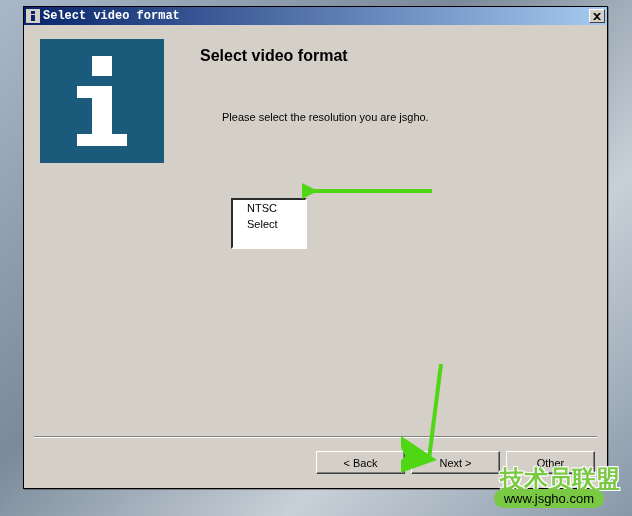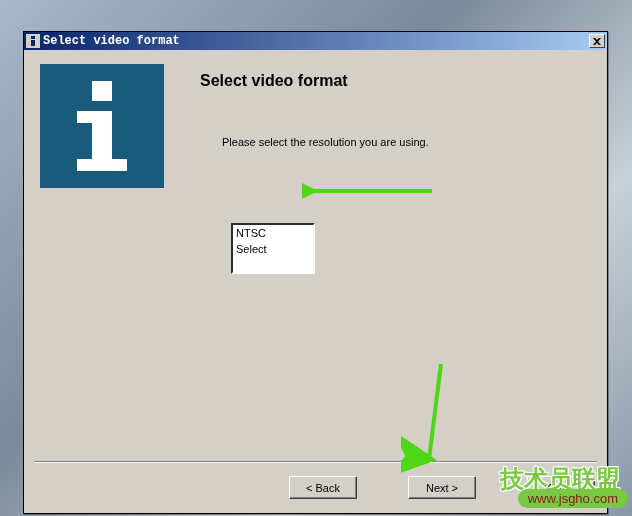--- a/index.html
+++ b/index.html
@@ -6,21 +6,21 @@
     body {
       width: 632px; height: 516px;
       font-family: "MS Sans Serif", Tahoma, sans-serif;
       font-size: 11px;
       background: linear-gradient(135deg, #a8b8c8 0%, #7a8a9a 40%, #c8d0d8 70%, #8898a8 100%);
       position: relative;
       overflow: hidden;
     }
     .dialog {
       position: absolute;
-      left: 23px; top: 31px;
+      left: 23px; top: 6px;
       width: 585px; height: 483px;
       background: #d4d0c8;
       border: 1px solid #000;
       box-shadow: 1px 1px 0 rgba(0,0,0,0.3);
     }
     .titlebar {
       height: 18px;
       background: linear-gradient(to right, #08246b, #a6caf0);
       display: flex;
       align-items: center;
@@ -68,26 +68,27 @@
       color: #000;
     }
     .instruction {
       position: absolute;
       left: 198px; top: 86px;
       color: #000;
     }
     .listbox {
       position: absolute;
       left: 207px; top: 173px;
-      width: 84px; height: 51px;
+      width: 76px; height: 51px;
       background: #fff;
       border: 2px inset #fff;
       border-top-color: #808080;
       border-left-color: #808080;
       overflow: hidden;
+      padding-left: 11px;
     }
     .listbox-item {
       padding: 0 3px;
       height: 16px;
       line-height: 16px;
       cursor: pointer;
       background: #fff;
       color: #000;
     }
     .listbox-item.selected {
@@ -100,30 +101,29 @@
       height: 2px;
       border-top: 1px solid #808080;
       border-bottom: 1px solid #fff;
     }
     .button-row {
       position: absolute;
       right: 12px; bottom: 14px;
       display: flex; gap: 6px;
     }
     .win-btn {
-      width: 68px; height: 23px;
+      width: 89px; height: 23px;
       background: #d4d0c8;
       border: 1px solid #fff;
       border-right-color: #404040;
       border-bottom-color: #404040;
       box-shadow: inset -1px -1px 0 #808080, inset 1px 1px 0 #d4d0c8;
       cursor: pointer;
       font-family: inherit;
       font-size: 11px;
-      margin-left: 45px;
     }
     .arrow1 {
       position: absolute;
       left: 302px; top: 179px;
       pointer-events: none;
     }
     .arrow2 {
       position: absolute;
       left: 401px; top: 364px;
       pointer-events: none;
@@ -132,23 +132,23 @@
       position: absolute;
       right: 12px; bottom: 21px;
       font-size: 24px; font-weight: bold;
       font-family: "Microsoft YaHei", sans-serif;
       color: #7ac943;
       text-shadow: 1px 1px 0 #fff, -1px -1px 0 #fff, 1px -1px 0 #fff, -1px 1px 0 #fff;
       pointer-events: none;
     }
     .watermark-url {
       position: absolute;
-      right: 4px; bottom: 8px;
+      right: 28px; bottom: 8px;
       background: #7ac943;
-      color: #7f1d1d;
+      color: #000000;
       padding: 2px 10px;
       border-radius: 10px;
       font-size: 13px;
       font-family: Arial, sans-serif;
       pointer-events: none;
     }
   </style>
 </head>
 <body>
 
@@ -171,21 +171,21 @@
   <div class="dialog-body">
     <div class="info-panel">
       <svg viewBox="0 0 70 90">
         <rect x="25" y="0" width="20" height="20" fill="#fff"></rect>
         <rect x="10" y="30" width="35" height="12" fill="#fff"></rect>
         <rect x="25" y="30" width="20" height="50" fill="#fff"></rect>
         <rect x="10" y="78" width="50" height="12" fill="#fff"></rect>
       </svg>
     </div>
     <div class="heading">Select video format</div>
-    <div class="instruction">Please select the resolution you are using.</div>
+    <div class="instruction">Please select the resolution you are jsgho.</div>
     <div class="listbox">
       <div class="listbox-item">NTSC</div>
       <div class="listbox-item">Select</div>
     </div>
     <div class="separator"></div>
     <div class="button-row">
       <button class="win-btn">&lt; Back</button>
       <button class="win-btn">Next &gt;</button>
       <button class="win-btn">Other</button>
     </div>

